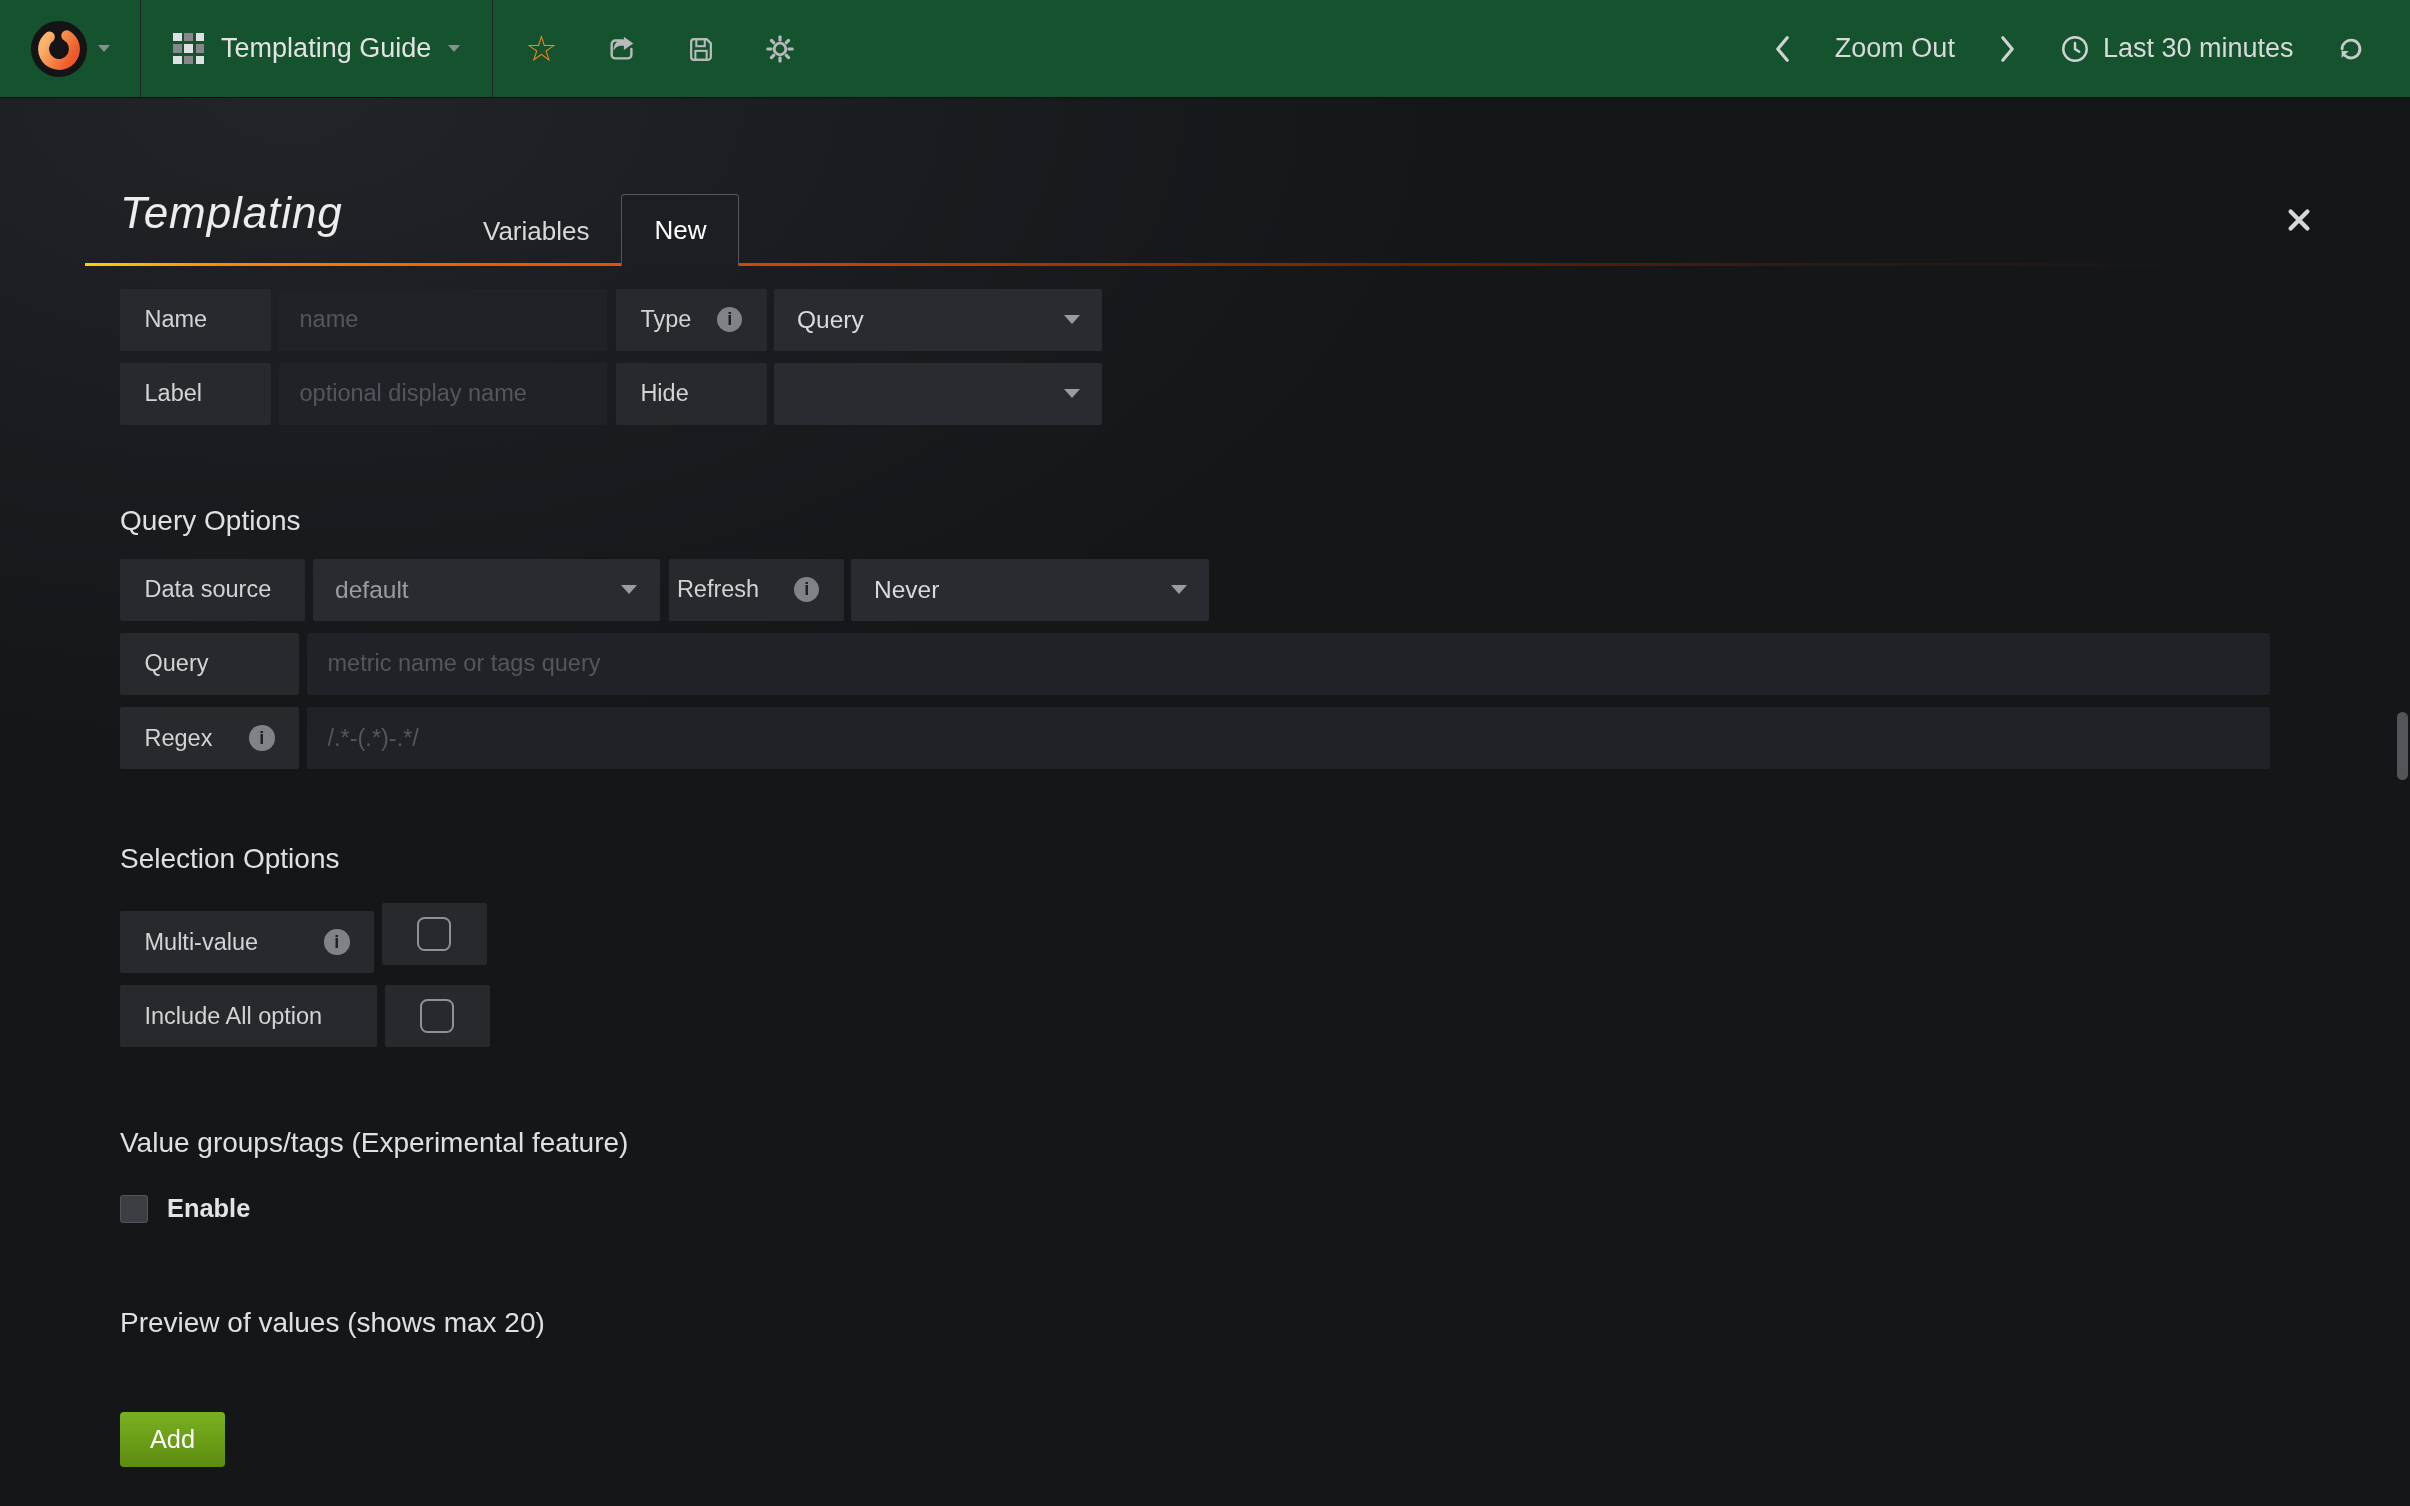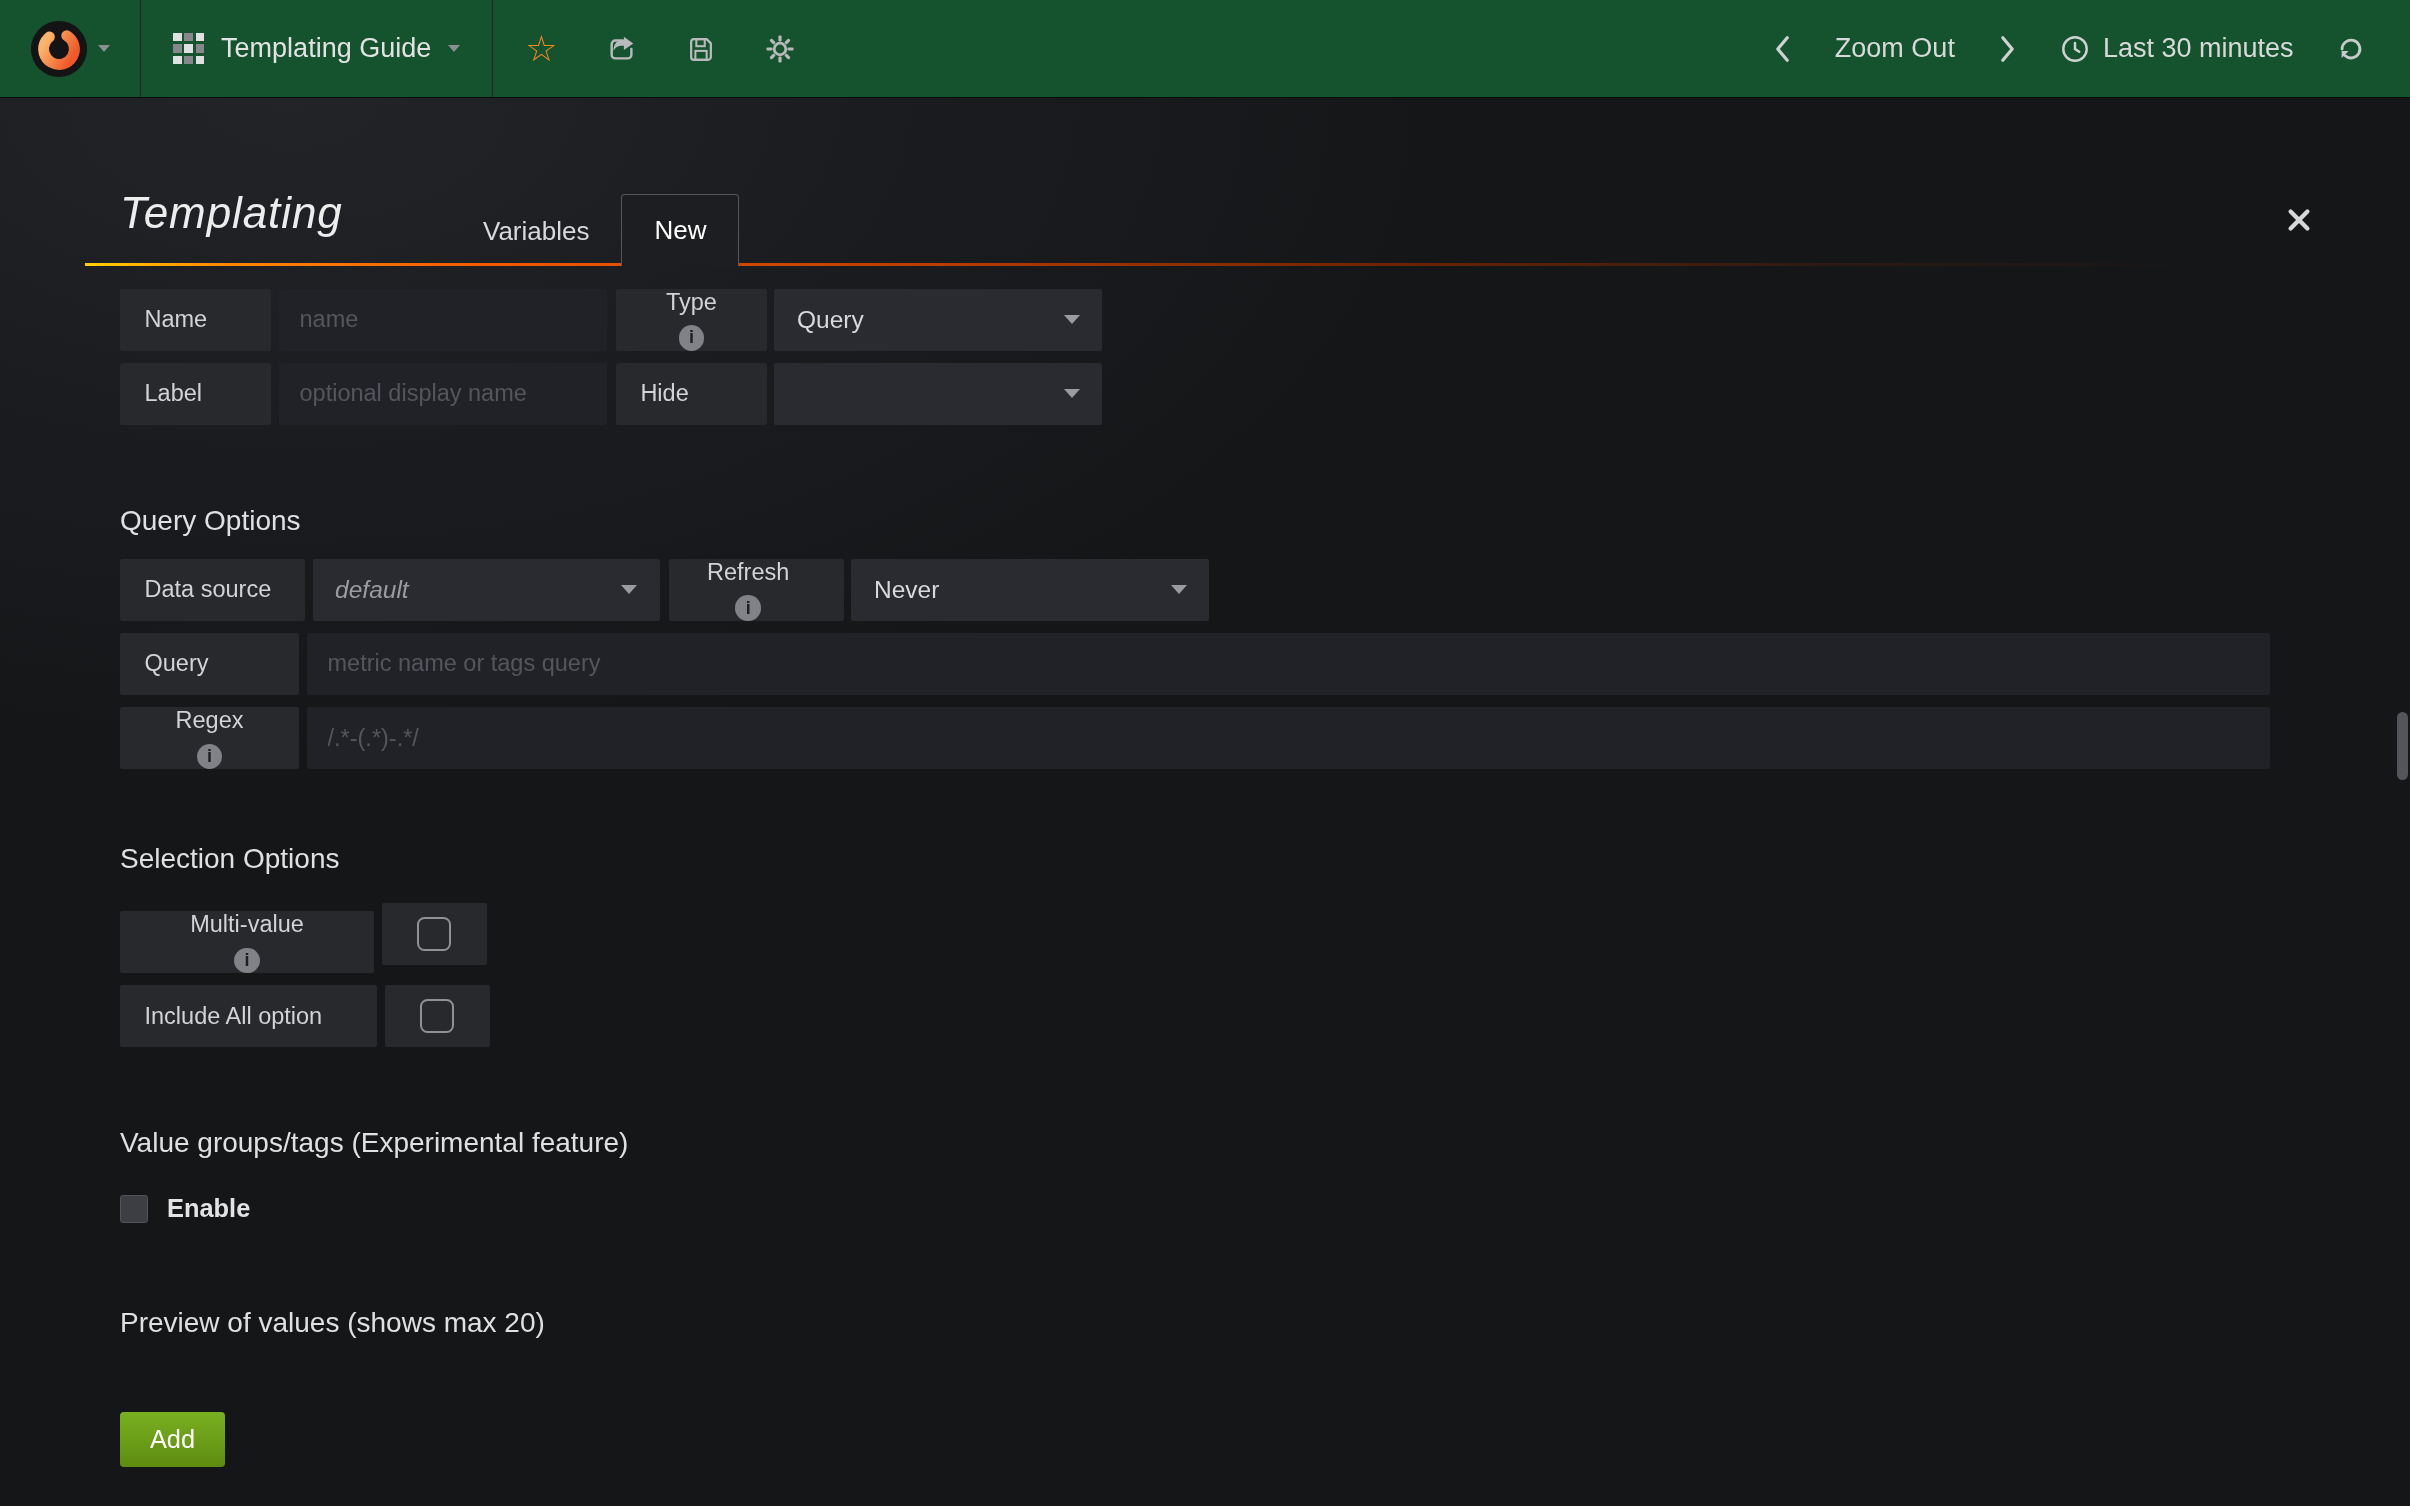--- a/index.html
+++ b/index.html
@@ -154,21 +154,21 @@
     height: 62px;
     background: #28292d;
     color: #d2d3d5;
     font-size: 23.5px;
     display: flex;
     align-items: center;
     padding: 0 24.5px;
     margin-right: 7.5px;
     border-radius: 1.9px;
   }
-  .gl.spread { justify-content: space-between; flex-direction: column; }
+  .gl.spread { justify-content: space-between; }
   .w160 { width: 151px; }
   .w186 { width: 175px; padding-left: 8px; }
   .w190 { width: 179px; }
   .w196 { width: 185px; }
   .w270 { width: 254px; margin-top: 16px; }
   .w273 { width: 257px; }
 
   .gi {
     height: 62px;
     background: #212227;
@@ -192,21 +192,21 @@
     font-size: 24.5px;
     display: flex;
     align-items: center;
     justify-content: space-between;
     padding: 0 22.6px;
     margin-right: 9.4px;
     border-radius: 1.9px;
     cursor: pointer;
   }
   .gs.w348 { width: 328px; }
-  .gs.w368 { width: 347px; font-style: italic; }
+  .gs.w368 { width: 347px; }
   .gs.w380 { width: 358px; }
   .caret-sm {
     width: 0; height: 0;
     border-left: 8.5px solid transparent;
     border-right: 8.5px solid transparent;
     border-top: 9.4px solid #9b9ca0;
   }
 
   .info {
     width: 25.4px; height: 25.4px;

